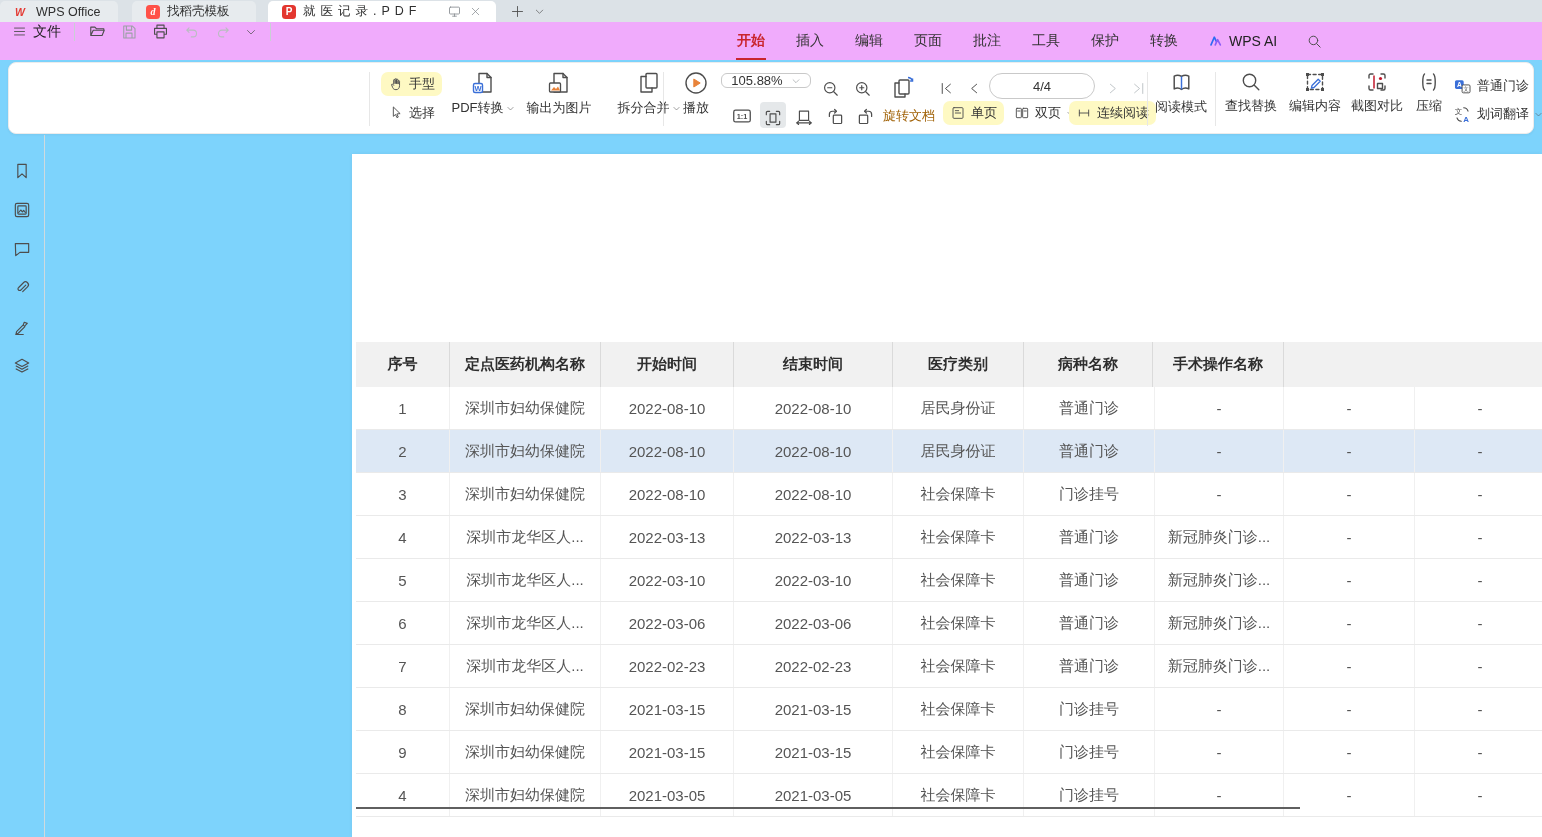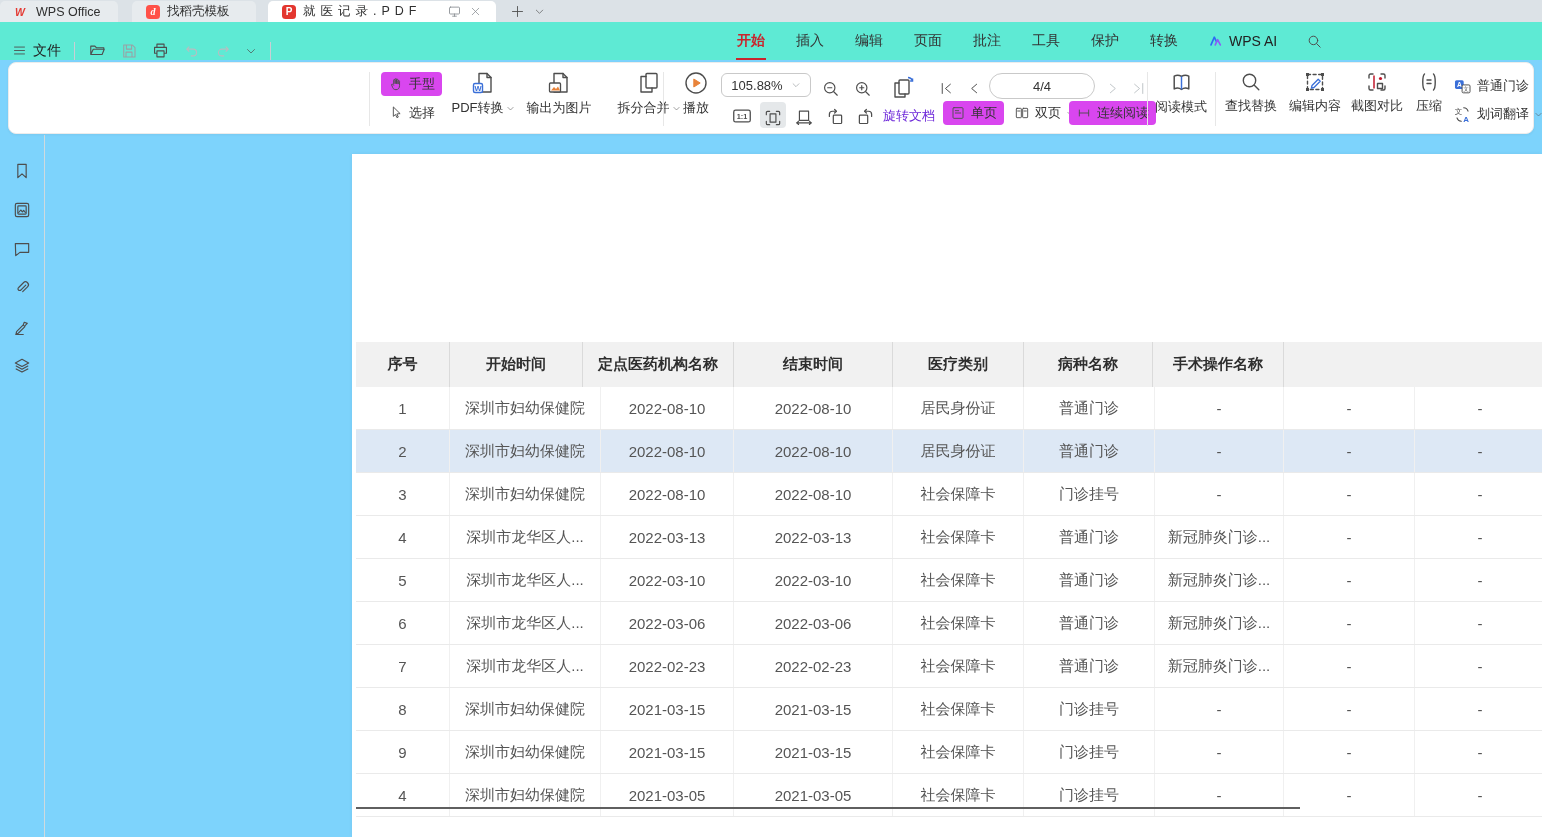--- a/index.html
+++ b/index.html
@@ -14,37 +14,37 @@
   .tab{display:flex;align-items:center;gap:7px;padding:0 14px;font-size:12.5px;color:#2f2f2f;background:#e7ebee;border-radius:5px 5px 0 0;margin-top:1px;}
   .tab.t1{width:90px;}
   .tab.t2{width:96px;margin-left:14px;}
   .tab.active{background:#ffffff;width:200px;margin-left:12px;}
   .tab .title{letter-spacing:5px;white-space:nowrap;flex:1;}
   .tabbtn{display:flex;align-items:center;justify-content:center;width:22px;height:22px;}
   .badge{width:14px;height:14px;border-radius:3.5px;display:flex;align-items:center;justify-content:center;
          color:#fff;font-size:10px;font-weight:bold;flex:none;}
 
   
-  .menubar{position:absolute;left:0;top:22px;width:100%;height:38px;background:#5eead4;display:flex;align-items:flex-end;}
+  .menubar{position:absolute;left:0;top:22px;width:100%;height:38px;background:#f0abfc;display:flex;align-items:flex-start;}
   .menuleft{display:flex;align-items:center;gap:13px;padding-left:12px;}
   .filebtn{display:flex;align-items:center;gap:6px;font-size:14px;color:#222;}
   .mdiv{width:1px;height:18px;background:#c9cfd4;}
   .menu-right{position:absolute;left:736px;top:0;height:100%;display:flex;align-items:center;gap:29px;}
   .mitem{font-size:14px;color:#333;position:relative;padding:2px 1px;}
   .mitem.active{color:var(--accent);font-weight:bold;}
   .mitem.active::after{content:"";position:absolute;left:0;right:0;bottom:-8px;height:2.5px;background:var(--accent);}
   .wpsai{display:flex;align-items:center;gap:5px;font-size:14px;color:#222;}
 
   
   .toolbar{position:absolute;left:8px;top:62px;width:1526px;height:72px;background:#fff;border:1px solid #ececec;
            border-radius:8px;box-shadow:0 1px 3px rgba(0,0,0,.05);z-index:5;box-sizing:border-box;}
   .toolbar *{box-sizing:border-box;}
   .vdiv{position:absolute;top:9px;height:54px;width:1px;background:#e7e7e7;}
   .hbtn{position:absolute;display:flex;align-items:center;gap:5px;font-size:13px;color:#333;height:24px;padding:0 7px;border-radius:4px;white-space:nowrap;}
-  .hbtn.on{background:#d946ef;}
+  .hbtn.on{background:#fef9c3;border-radius:7px;}
   .vtool{position:absolute;display:flex;flex-direction:column;align-items:center;gap:3px;font-size:13px;color:#333;white-space:nowrap;}
   .vtool .lbl{display:flex;align-items:center;gap:2px;}
   .pill{position:absolute;display:flex;align-items:center;justify-content:center;border:1px solid #c9c9c9;border-radius:6px;font-size:13px;color:#333;background:#fff;}
   .iconbtn{position:absolute;display:flex;align-items:flex-end;justify-content:center;border-radius:4px;}
   .iconbtn.on{background:#e5e8ea;}
   .chev{flex:none;}
 
   
   .canvas{position:absolute;left:0;top:60px;width:100%;height:777px;background:#7dd3fc;}
   .sidebar{position:absolute;left:0;top:75px;bottom:0;width:44px;border-right:1px solid #cfdade;
@@ -179,22 +179,22 @@
           <path d="M12 4l8 4.3-8 4.3-8-4.3z"></path>
           <path d="M5 12l7 3.8 7-3.8"></path>
           <path d="M5 15.5l7 3.8 7-3.8"></path>
         </svg>
     </div>
 
     <div class="page">
       <div class="rtable">
         <div class="thead">
             <div class="hcell c0">序号</div>
+            <div class="hcell c1">定点医药机构名称</div>
             <div class="hcell c2">开始时间</div>
-            <div class="hcell c1">定点医药机构名称</div>
             <div class="hcell c3">结束时间</div>
             <div class="hcell c5">医疗类别</div>
             <div class="hcell c6">病种名称</div>
             <div class="hcell c8">手术操作名称</div>
           </div>
         <div>
             <div class="trow">
               <div class="tcell c0">1</div>
               <div class="tcell c1">深圳市妇幼保健院</div>
               <div class="tcell c2">2022-08-10</div>
@@ -369,21 +369,21 @@
     <div class="vdiv" style="left:654px;"></div>
 
     <div class="vtool" style="left:666px;top:7px;width:42px;">
       <svg width="26" height="26" viewBox="0 0 26 26">
         <circle cx="13" cy="13" r="10" class="ic"></circle>
         <path d="M10.8 9v8l6.4-4z" fill="#e8833a" stroke="#e8833a" stroke-linejoin="round"></path>
       </svg>
       <span>播放</span>
     </div>
 
-    <div class="pill" style="left:712px;top:10px;width:90px;height:24px;gap:8px;">
+    <div class="pill" style="left:712px;top:10px;width:90px;height:15px;gap:8px;">
       <span>105.88%</span>
       <svg class="ic chev" width="10" height="10" viewBox="0 0 24 24" style="stroke:#8a8f93;">
           <path d="M5 9l7 7 7-7"></path>
         </svg>
     </div>
     <div class="iconbtn" style="left:810px;top:12px;width:24px;height:24px;">
       <svg class="ic" width="20" height="20" viewBox="0 0 24 24">
           <circle cx="10.5" cy="10.5" r="6.2"></circle>
           <path d="M15.3 15.3l4.2 4.2M8 10.5h5"></path>
         </svg>
@@ -451,21 +451,21 @@
           <path d="M11 4l2 2-2 2"></path>
       </svg>
     </div>
     <div class="iconbtn" style="left:843px;top:40px;width:26px;height:24px;">
       <svg class="ic" width="21" height="21" viewBox="0 0 24 24">
         <rect x="5" y="10.5" width="9.5" height="9.5" rx="1"></rect>
           <path d="M11 6h4.5A3.5 3.5 0 0 1 19 9.5V12"></path>
           <path d="M13 4l-2 2 2 2"></path>
       </svg>
     </div>
-    <span style="position:absolute;left:874px;top:44px;font-size:13px;color:#6d28d9;">旋转文档</span>
+    <span style="position:absolute;left:874px;top:44px;font-size:13px;color:#a16207;">旋转文档</span>
 
     <div class="hbtn on" style="left:934px;top:38px;">
       <svg class="ic" width="16" height="16" viewBox="0 0 24 24">
           <rect x="4.5" y="4" width="15" height="16" rx="1.5"></rect>
           <path d="M8 8.5h5M8 12h8"></path>
         </svg>
       <span>单页</span>
     </div>
     <div class="hbtn" style="left:998px;top:38px;">
       <svg class="ic" width="16" height="16" viewBox="0 0 24 24">

